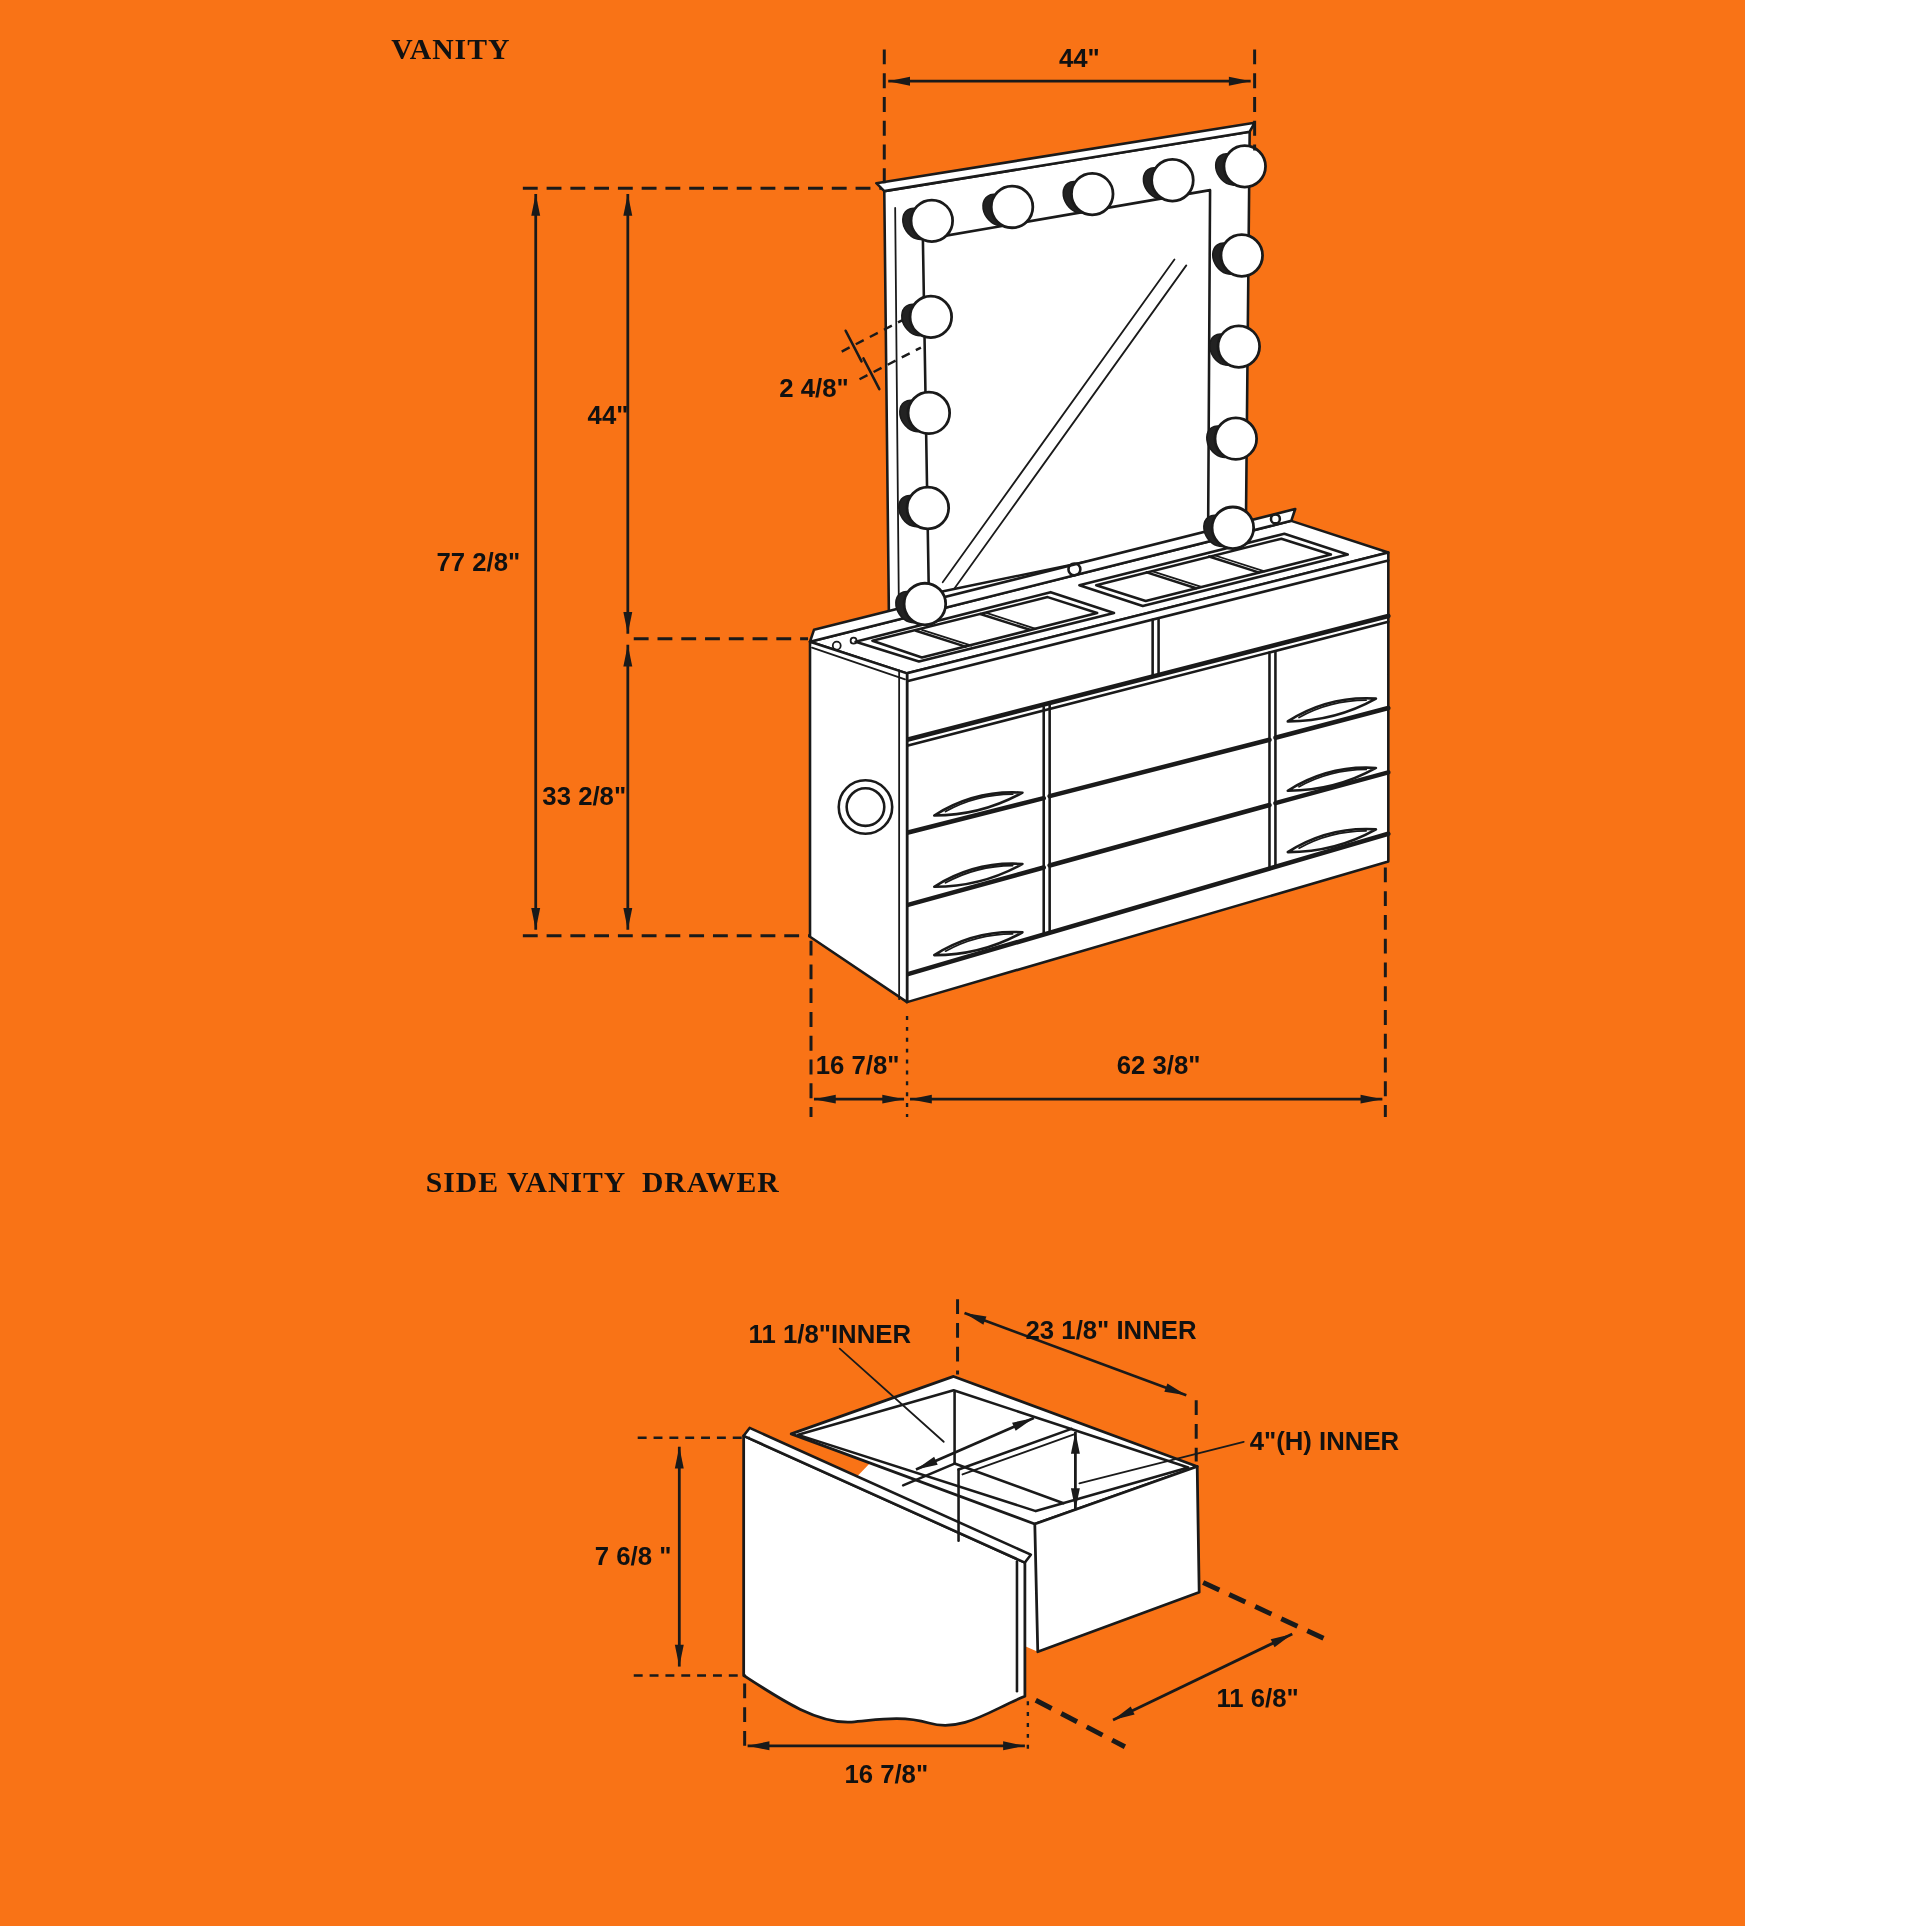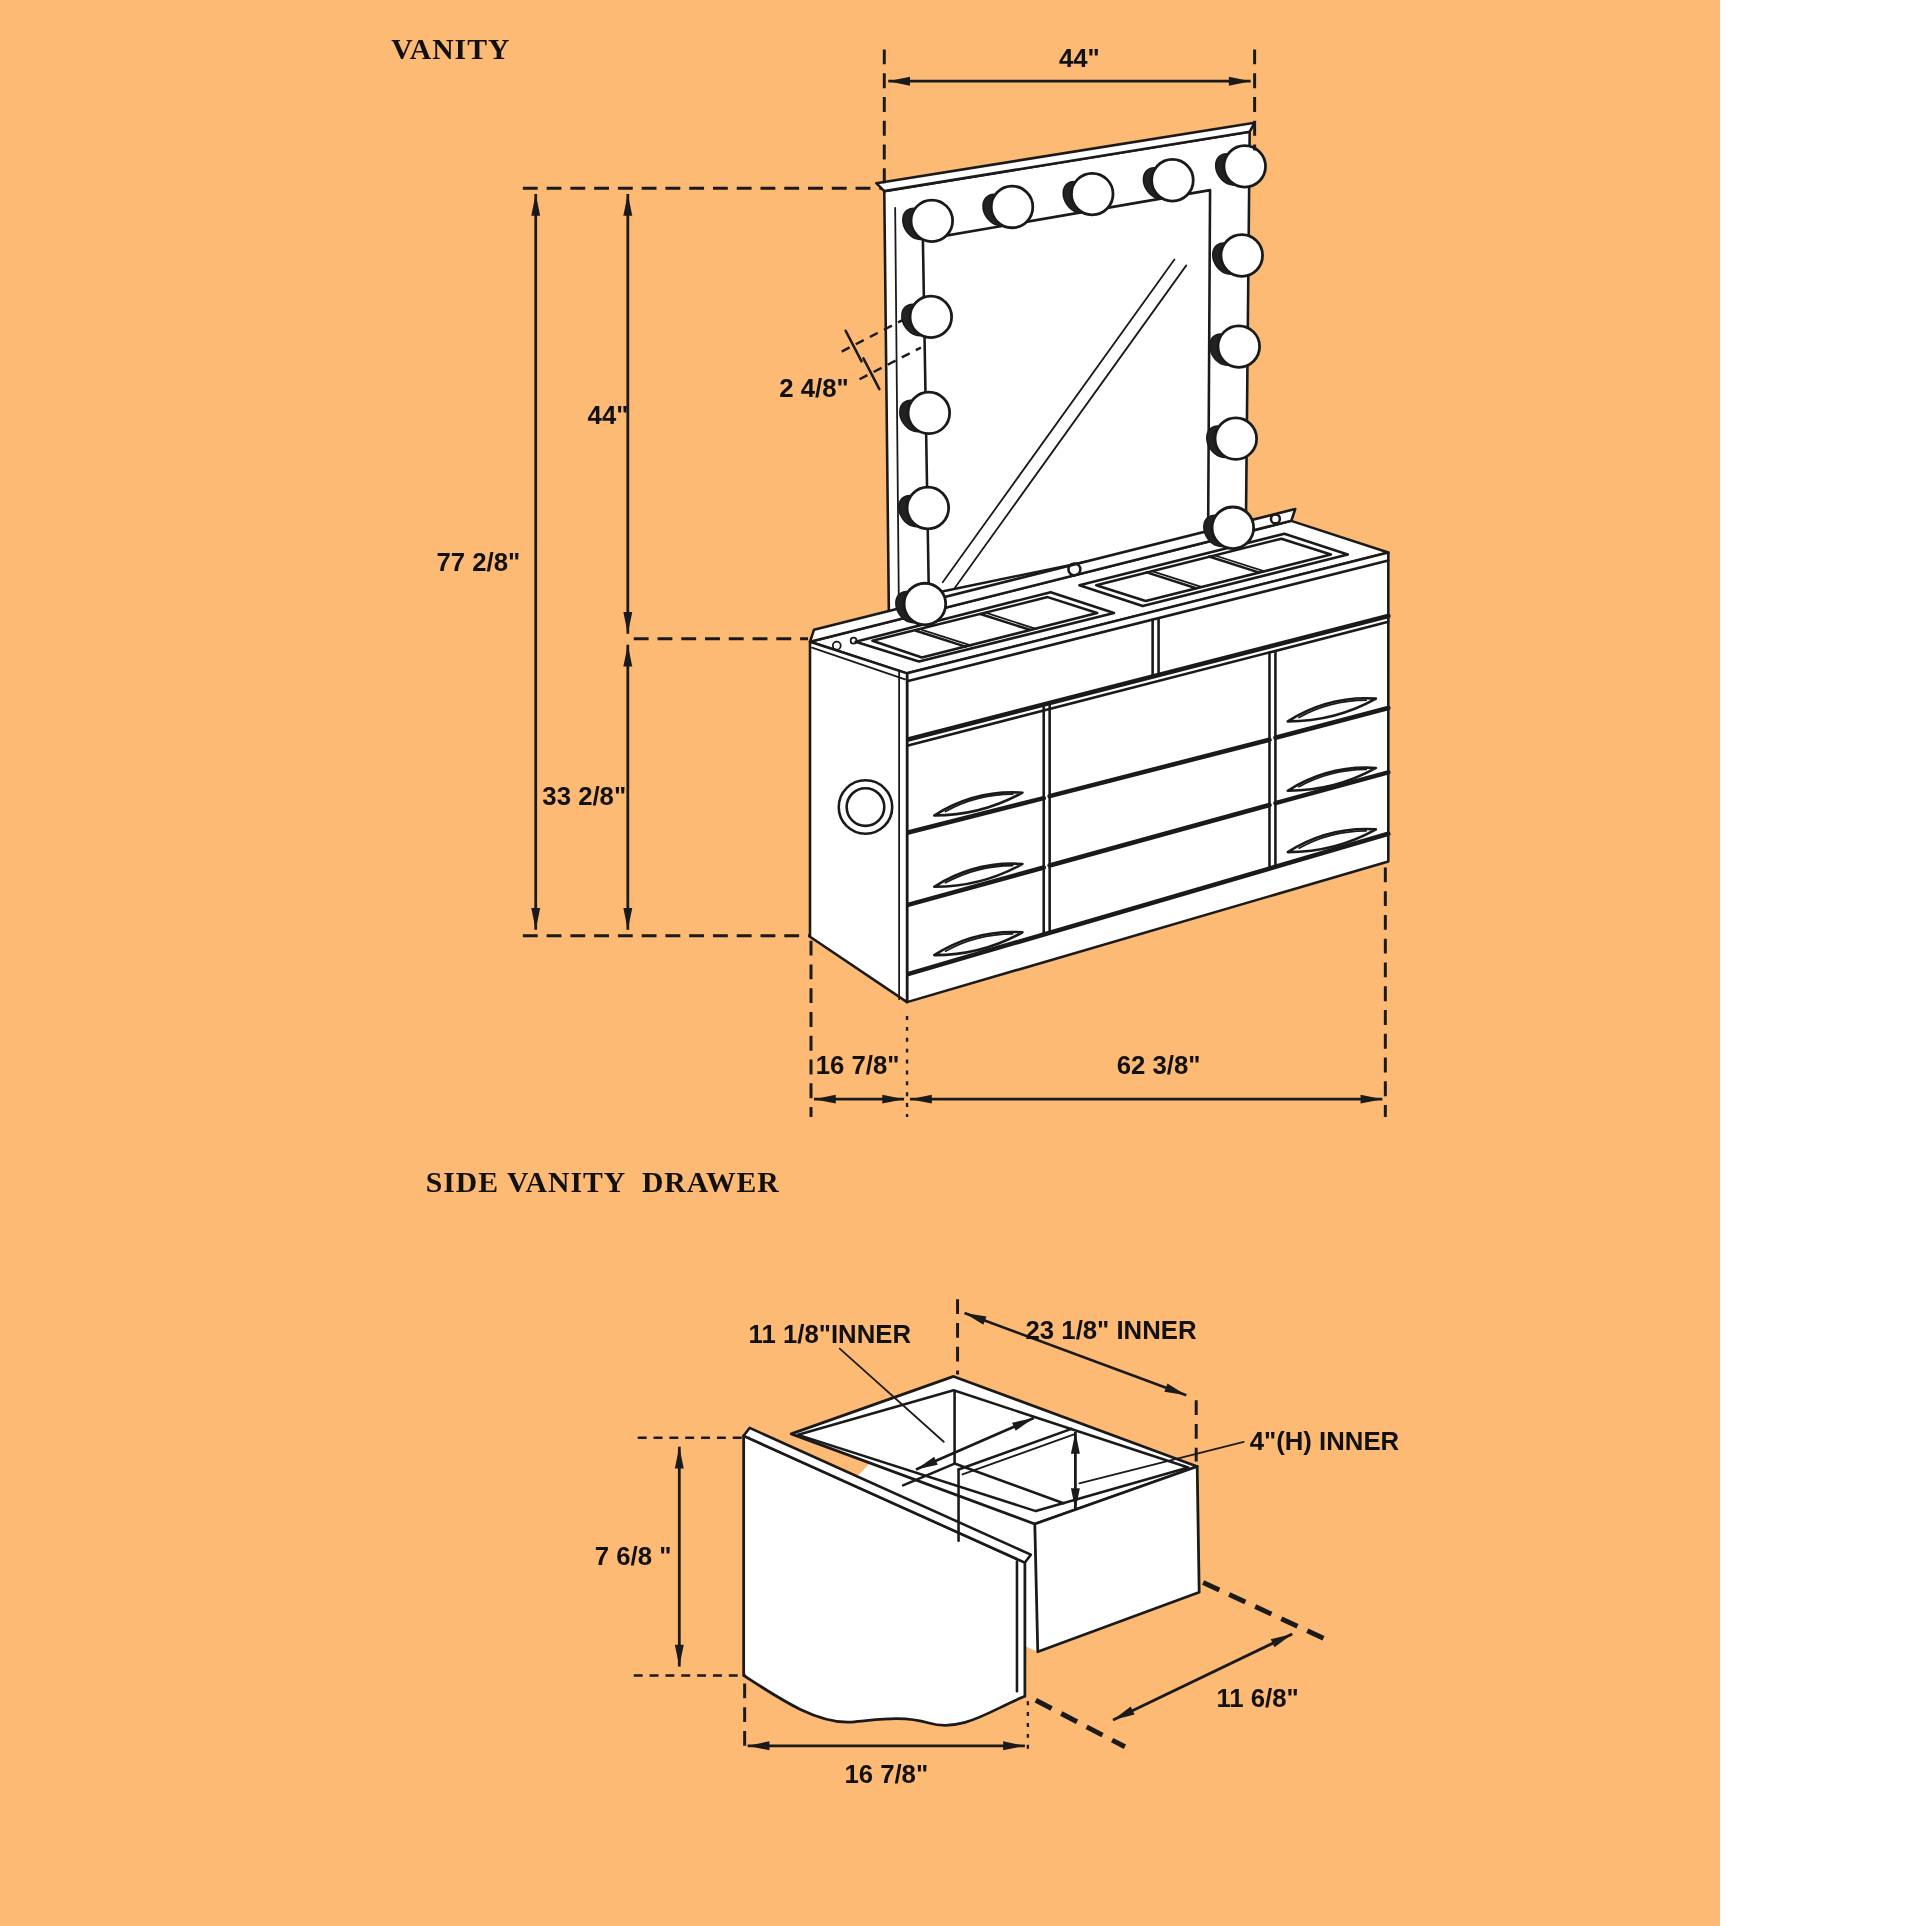--- a/index.html
+++ b/index.html
@@ -1,16 +1,16 @@
 <!DOCTYPE html>
 <html><head>
 <meta charset="utf-8">
 <style>
   html,body{margin:0;padding:0;background:#fff;}
-  #canvas{position:relative;width:1720px;height:1927px;background:#fdba74;font-family:"Liberation Sans",sans-serif;}
+  #canvas{position:relative;width:1720px;height:1927px;background:#f97316;font-family:"Liberation Sans",sans-serif;padding-left:25px;}
   svg{position:absolute;left:0;top:0;}
   .ln{stroke:#1a1a1a;fill:none;stroke-width:2.6;stroke-linecap:round;stroke-linejoin:round;}
   .thin{stroke-width:1.8;}
   .thick{stroke-width:4.6;}
   .fw{fill:#ffffff;stroke:#1a1a1a;stroke-width:2.6;stroke-linejoin:round;}
   .fw28{fill:#ffffff;stroke:#1a1a1a;stroke-width:2.8;stroke-linejoin:round;}
   .dash{stroke:#1a1a1a;fill:none;stroke-width:3;stroke-dasharray:15 9;}
   .dashsm{stroke:#1a1a1a;fill:none;stroke-width:2.4;stroke-dasharray:4 7;}
   .dashmid{stroke:#1a1a1a;fill:none;stroke-width:2.5;stroke-dasharray:9 7;}
   .dashfat{stroke:#1a1a1a;fill:none;stroke-width:5;stroke-dasharray:18 11;}

